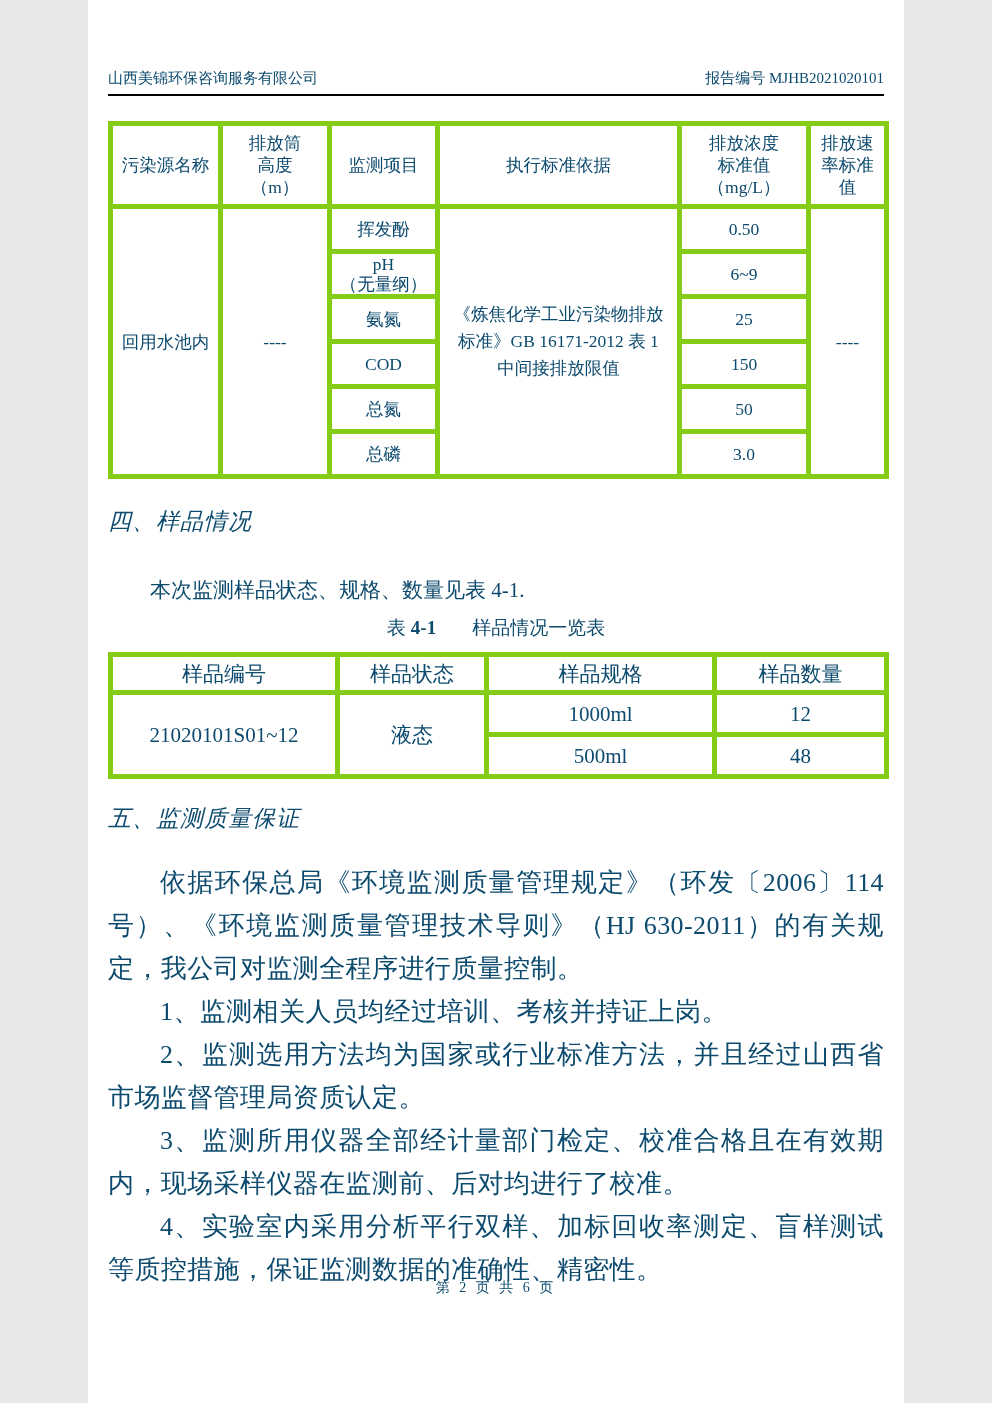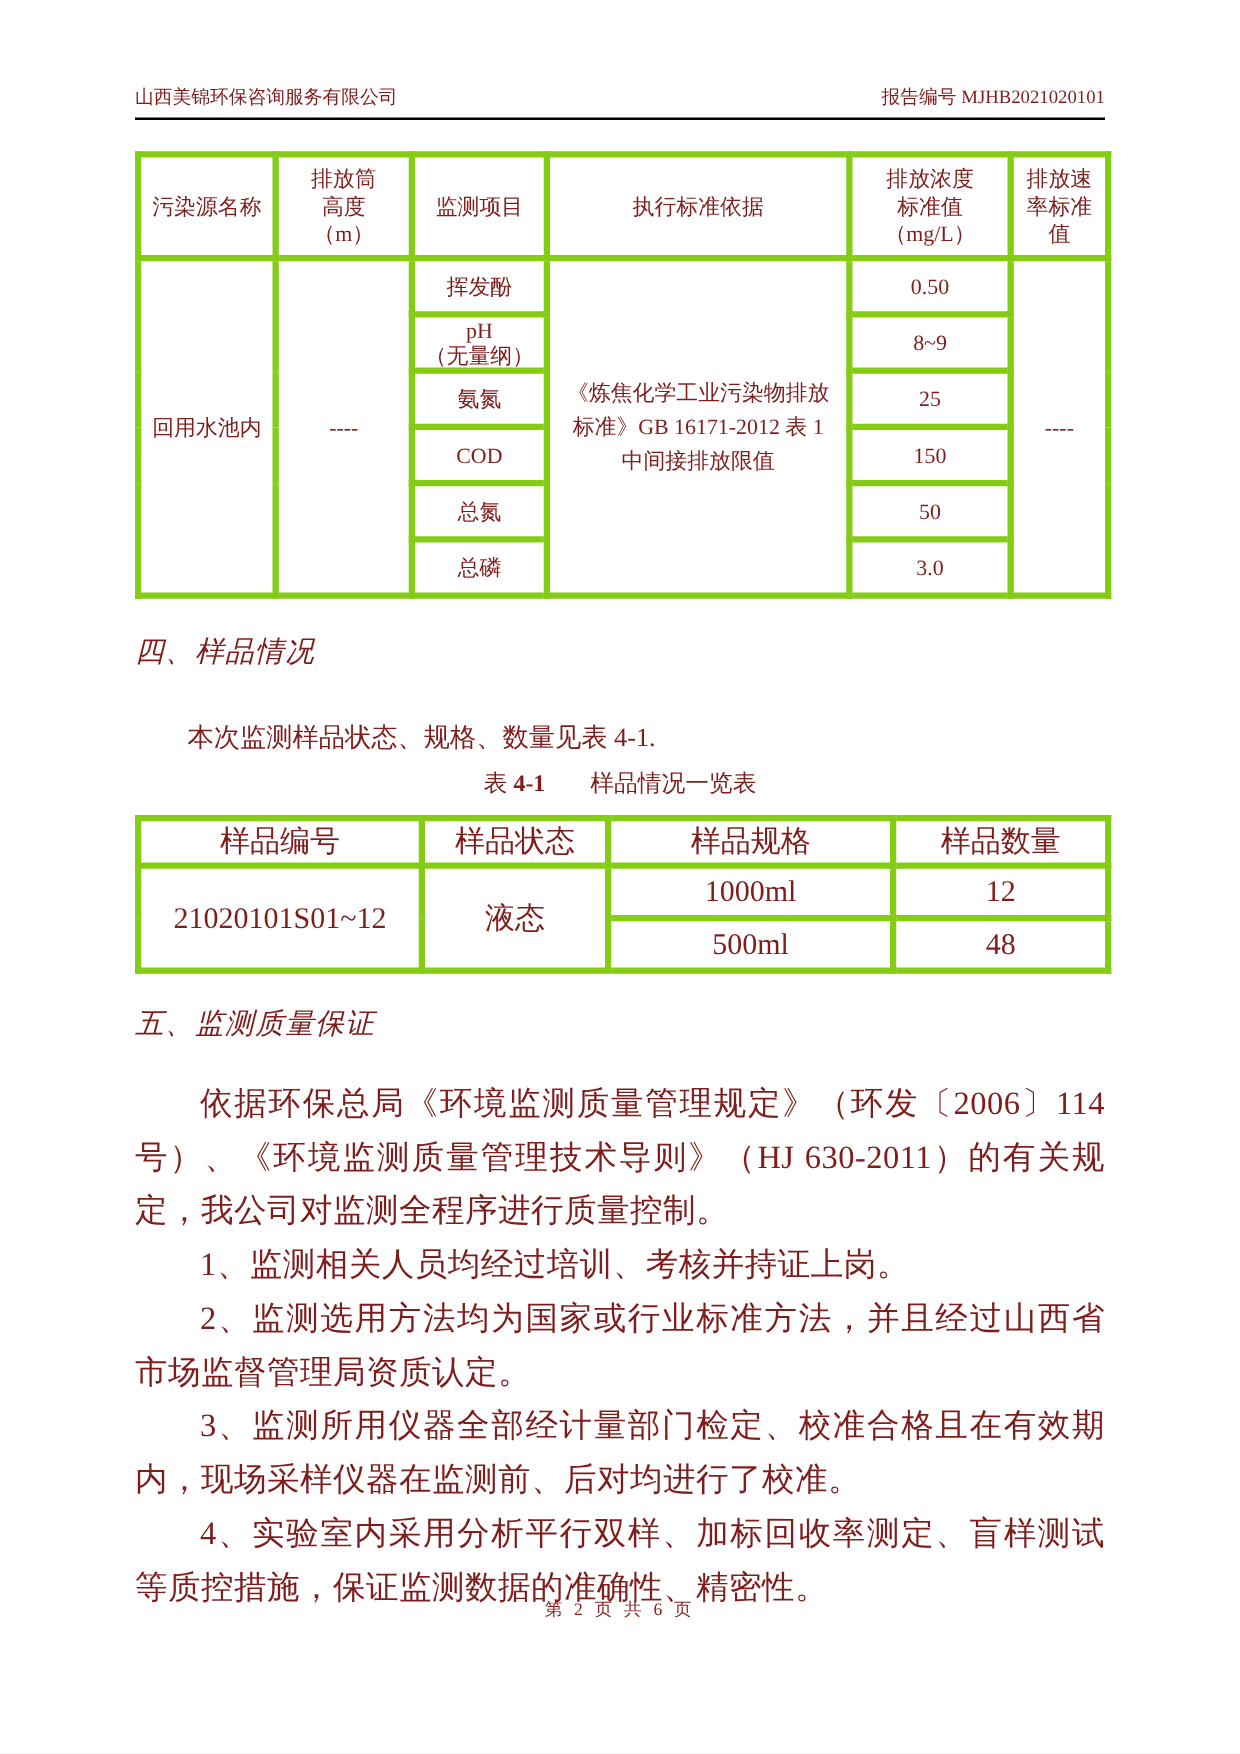--- a/index.html
+++ b/index.html
@@ -1,19 +1,19 @@
 <!DOCTYPE html>
 <html><head>
 <meta charset="utf-8">
 <style>
   html,body {margin:0; padding:0; background:#e8e8e8;}
   .page {
-    width:992px; height:1403px; background:#ffffff; position:relative;
+    width:816px; height:1403px; background:#ffffff; position:relative;
     margin:0 auto; overflow:hidden;
-    font-family:"Liberation Serif","DejaVu Serif",serif; color:#7f1d1d;
+    font-family:"Liberation Serif","DejaVu Serif",serif; color:#0c4a6e;
   }
   .content {width:776px; margin:0 auto;}
 
   
   .doc-header {
     display:flex; justify-content:space-between; align-items:flex-end;
     padding:70px 0 7px 0; border-bottom:2px solid #000;
     font-size:15px; line-height:17px;
   }
 
@@ -33,21 +33,21 @@
   h2 {font-size:23px; font-weight:normal; margin:28px 0 0 0; line-height:30px; letter-spacing:1px;font-style:italic;}
   h2.sec5 {margin-top:25px;}
 
   .intro {font-size:21px; margin:38px 0 0 0; line-height:30px; text-indent:2em;}
 
   .caption {text-align:center; font-size:19px; margin-top:11px; line-height:24px;}
   .caption .num {font-weight:bold; margin-left:5px;text-align:right;}
   .caption .cap-title {margin-left:36px;}
 
   
-  .samples-table {margin-top:12px; font-size:24px;}
+  .samples-table {margin-top:12px; font-size:21px;}
   .samples-table th {height:33px; line-height:20px;}
   .samples-table td {height:37px; line-height:20px;}
 
   
   .body {
     font-size:26px; line-height:43px; margin:0;
     text-align:justify; text-indent:2em; letter-spacing:0.4px;
   }
   .body.first {margin-top:27px;}
 
@@ -94,21 +94,21 @@
           <td rowspan="6">回用水池内</td>
           <td rowspan="6">----</td>
           <td>挥发酚</td>
           <td rowspan="6" class="basis">《炼焦化学工业污染物排放标准》GB 16171-2012 表 1 中间接排放限值</td>
           <td>0.50</td>
           <td rowspan="6">----</td>
         </tr>
         <tr>
           <td class="pre">pH
 （无量纲）</td>
-          <td>8~9</td>
+          <td>6~9</td>
         </tr>
         <tr>
           <td>氨氮</td>
           <td>25</td>
         </tr>
         <tr>
           <td>COD</td>
           <td>150</td>
         </tr>
         <tr>

